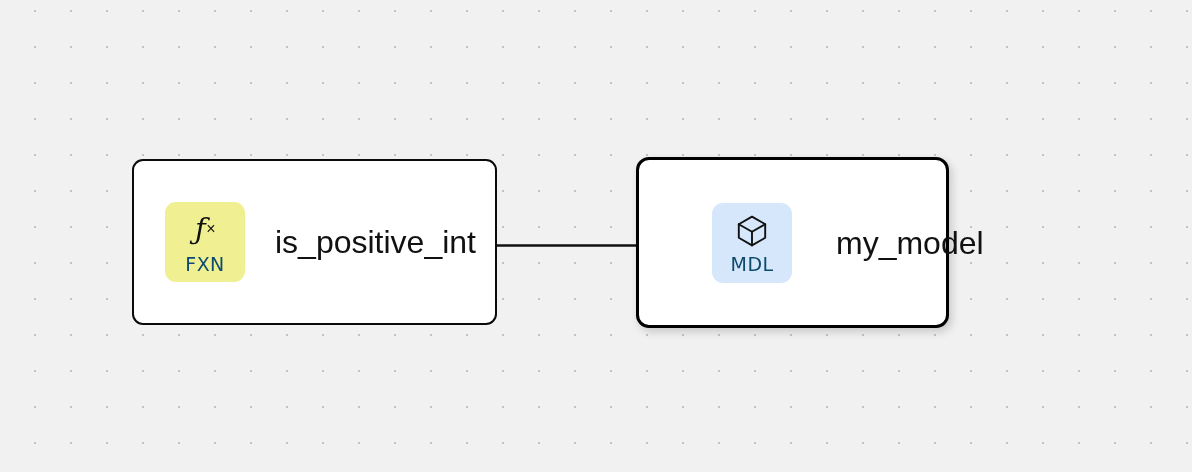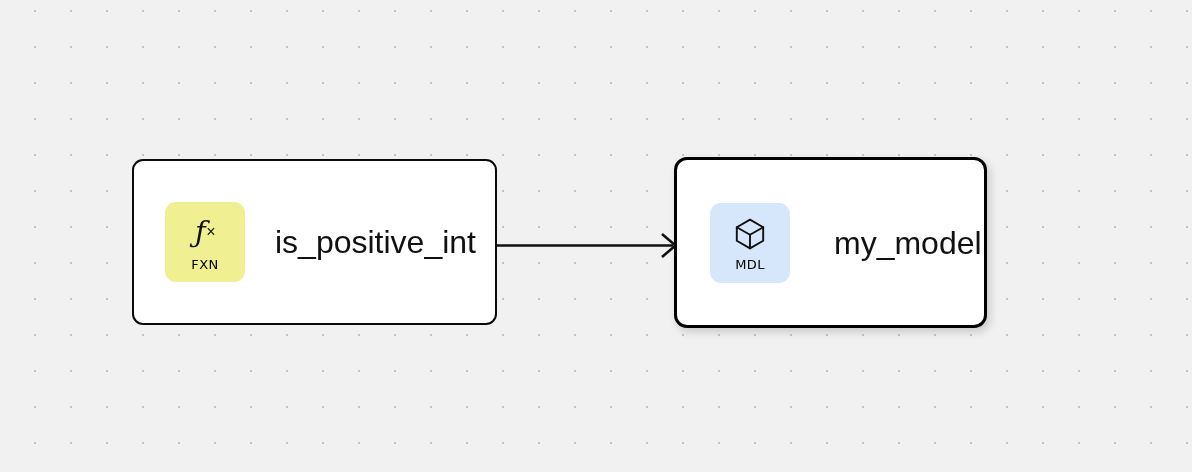--- a/index.html
+++ b/index.html
@@ -49,27 +49,28 @@
   .node.fxn-node {
     left: 132px;
     top: 159px;
     width: 365px;
     height: 166px;
     border: 2px solid #0a0a0a;
     border-radius: 11px;
   }
 
   .node.mdl-node {
-    left: 674px;
+    left: 636px;
     top: 157px;
     width: 313px;
     height: 171px;
     border: 3px solid #000000;
     border-radius: 13px;
     box-shadow: 3px 4px 9px rgba(0,0,0,0.17);
+    padding-left: 40px;
   }
 
   
   .badge {
     width: 80px;
     height: 80px;
     border-radius: 11px;
     display: flex;
     flex-direction: column;
     align-items: center;
@@ -103,23 +104,23 @@
   .badge-glyph.fx .sub {
     font-family: "Liberation Sans", sans-serif;
     font-style: normal;
     font-size: 16px;
     vertical-align: -1px;
     margin-left: 1px;
   }
 
   .badge-code {
     font-family: "DejaVu Sans", sans-serif;
-    font-size: 13px;
+    font-size: 19px;
     letter-spacing: 0.4px;
-    color: #000000;
+    color: #0c4a6e;
     line-height: 1;
     margin-top: 5px;
   }
 
   
   .node-label {
     font-family: "Liberation Sans", sans-serif;
     font-size: 32px;
     color: #111111;
     white-space: nowrap;

